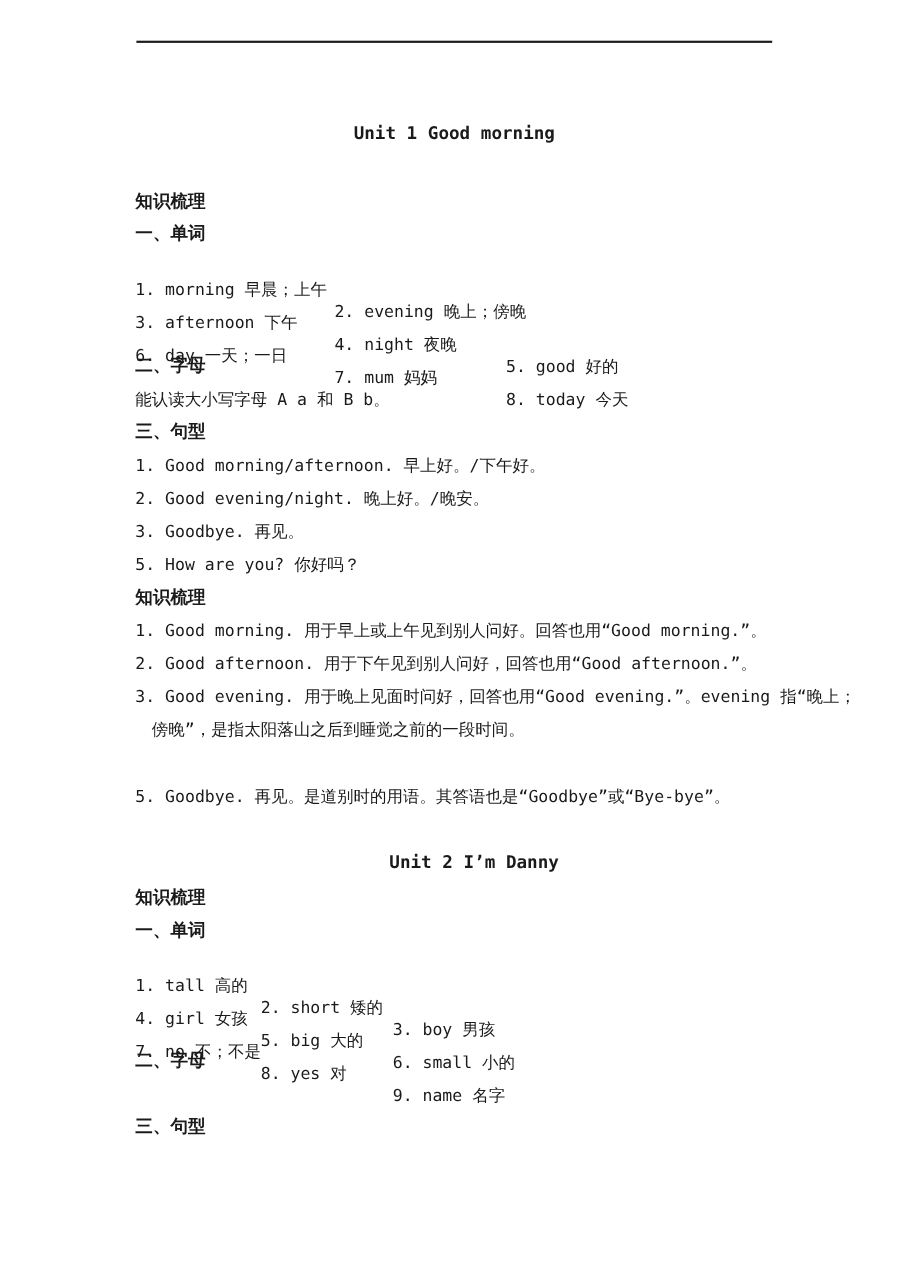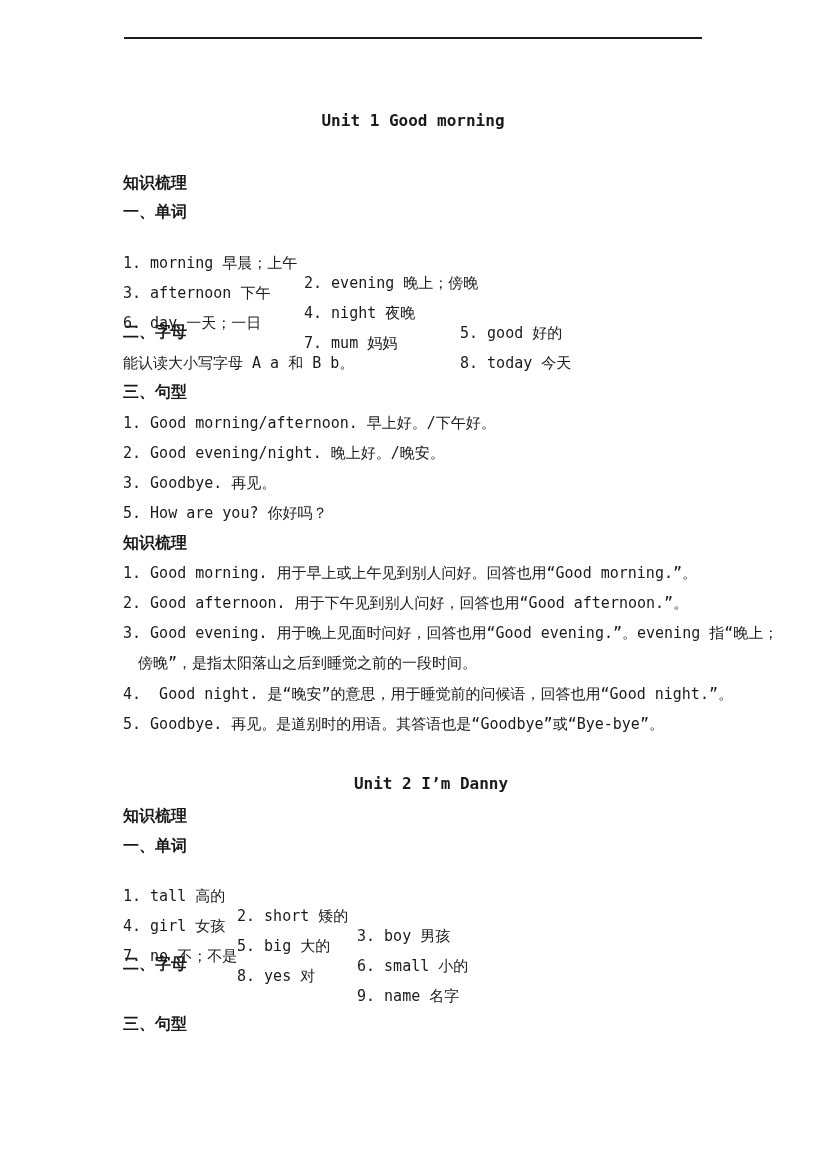--- a/index.html
+++ b/index.html
@@ -94,21 +94,20 @@
   <div class="ln" style="top:413px">1. Good morning/afternoon. 早上好。/下午好。</div>
   <div class="ln" style="top:443px">2. Good evening/night. 晚上好。/晚安。</div>
   <div class="ln" style="top:473px">3. Goodbye. 再见。</div>
   <div class="ln" style="top:503px">5. How are you? 你好吗？</div>
 
   <div class="ln b" style="top:533px">知识梳理</div>
   <div class="ln" style="top:563px">1. Good morning. 用于早上或上午见到别人问好。回答也用“Good morning.”。</div>
   <div class="ln" style="top:593px">2. Good afternoon. 用于下午见到别人问好，回答也用“Good afternoon.”。</div>
   <div class="ln" style="top:623px">3. Good evening. 用于晚上见面时问好，回答也用“Good evening.”。evening 指“晚上；</div>
   <div class="ln indent" style="top:653px">傍晚”，是指太阳落山之后到睡觉之前的一段时间。</div>
-  <div class="ln" style="top:684px">4.  Good night. 是“晚安”的意思，用于睡觉前的问候语，回答也用“Good night.”。</div>
   <div class="ln" style="top:714px">5. Goodbye. 再见。是道别时的用语。其答语也是“Goodbye”或“Bye-bye”。</div>
 
   <div class="ln title2" style="top:774px">Unit 2 I’m Danny</div>
 
   <div class="ln b" style="top:806px">知识梳理</div>
   <div class="ln b" style="top:836px">一、单词</div>
 
   <div class="ln wrow" style="top:866px">
     <span class="u2c0">1. tall 高的</span>
     <span class="u2c1">2. short 矮的</span>

